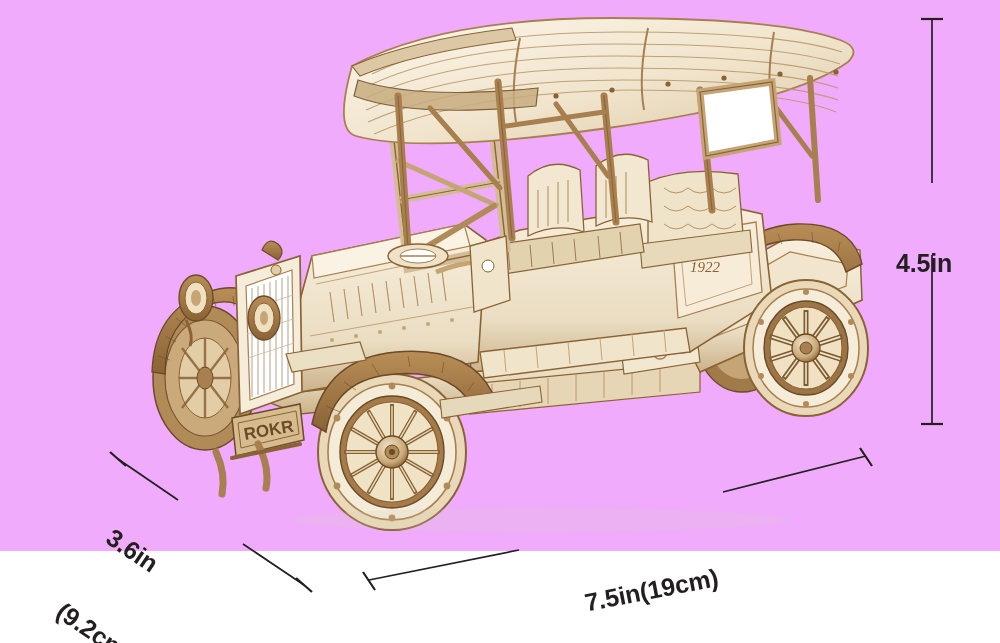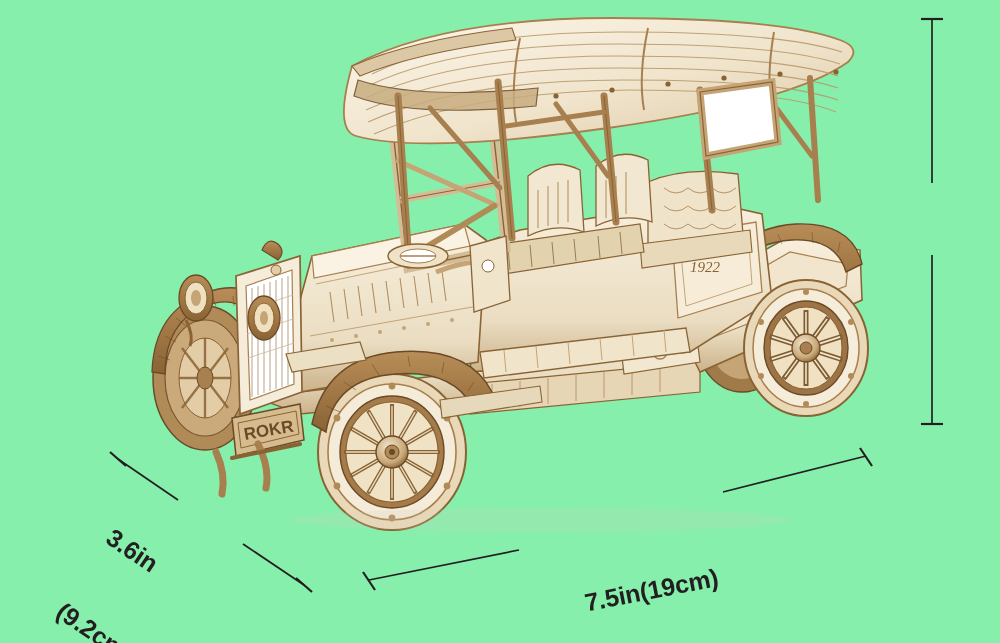--- a/index.html
+++ b/index.html
@@ -1,18 +1,18 @@
 <!DOCTYPE html>
 <html><head>
 <meta charset="utf-8">
 <style>
   html,body{margin:0;padding:0;background:#ffffff;}
   body{width:1000px;height:643px;overflow:hidden;
        font-family:"Liberation Sans",sans-serif;}
-  #stage{position:relative;width:1000px;height:643px;background:#86efac;}
+  #stage{position:relative;width:1000px;height:551px;background:#f0abfc;}
   svg{display:block;}
   .dimlbl{position:absolute;color:#231f20;font-weight:700;
           font-family:"Liberation Sans",sans-serif;
           line-height:1.18;white-space:pre;letter-spacing:-0.2px;}
   #lbl-height{left:896px;top:190px;font-size:25px;text-align:left;}
   #lbl-depth{left:150px;top:474px;font-size:25px;transform:rotate(34deg);
              transform-origin:0 0;text-align:left;}
   #lbl-width{left:571px;top:531px;font-size:25px;transform:rotate(-11deg);
              transform-origin:0 0;text-align:left;}
   .dimlbl span{display:block;}
@@ -423,20 +423,21 @@
       <g>
         <line x1="369" y1="580" x2="519" y2="550"></line>
         <line x1="723" y1="492" x2="866" y2="456"></line>
         <line x1="363" y1="572" x2="375" y2="590" stroke-width="2.2"></line>
         <line x1="860" y1="448" x2="872" y2="466" stroke-width="2.2"></line>
       </g>
     </g>
   </svg>
 
   <div class="dimlbl" id="lbl-height">
+    <span>4.5in</span>
   </div>
 
   <div class="dimlbl" id="lbl-depth">
     <span>3.6in</span>
     <span>(9.2cm)</span>
   </div>
 
   <div class="dimlbl" id="lbl-width">
     <span>7.5in(19cm)</span>
   </div>

